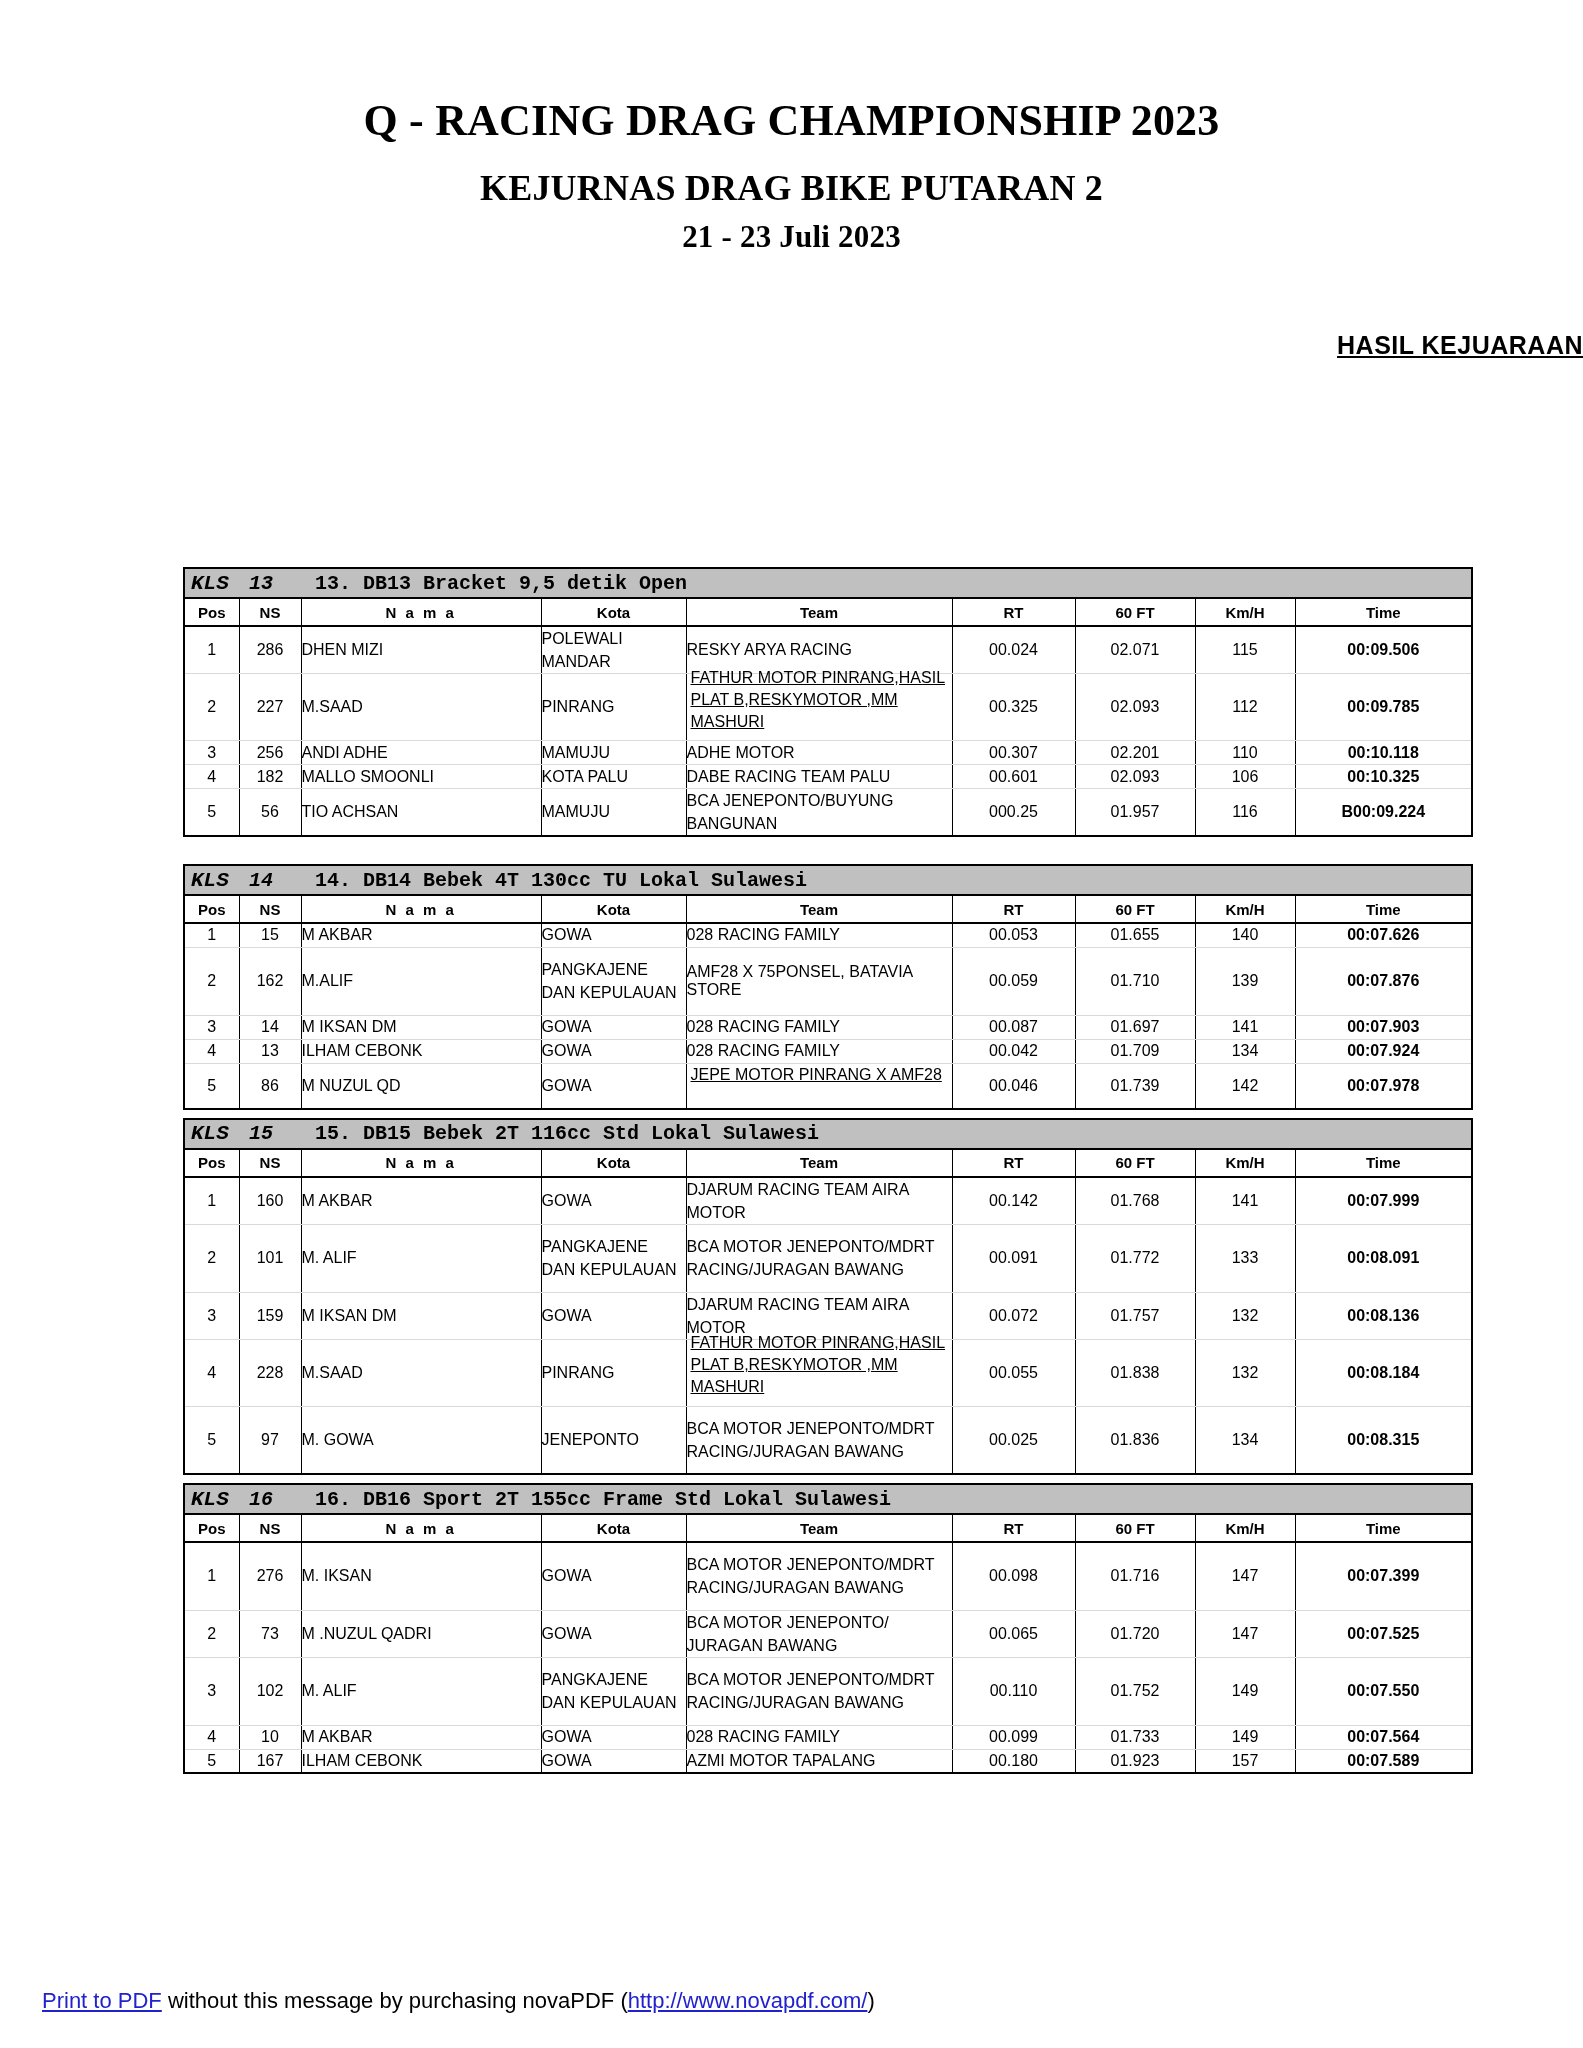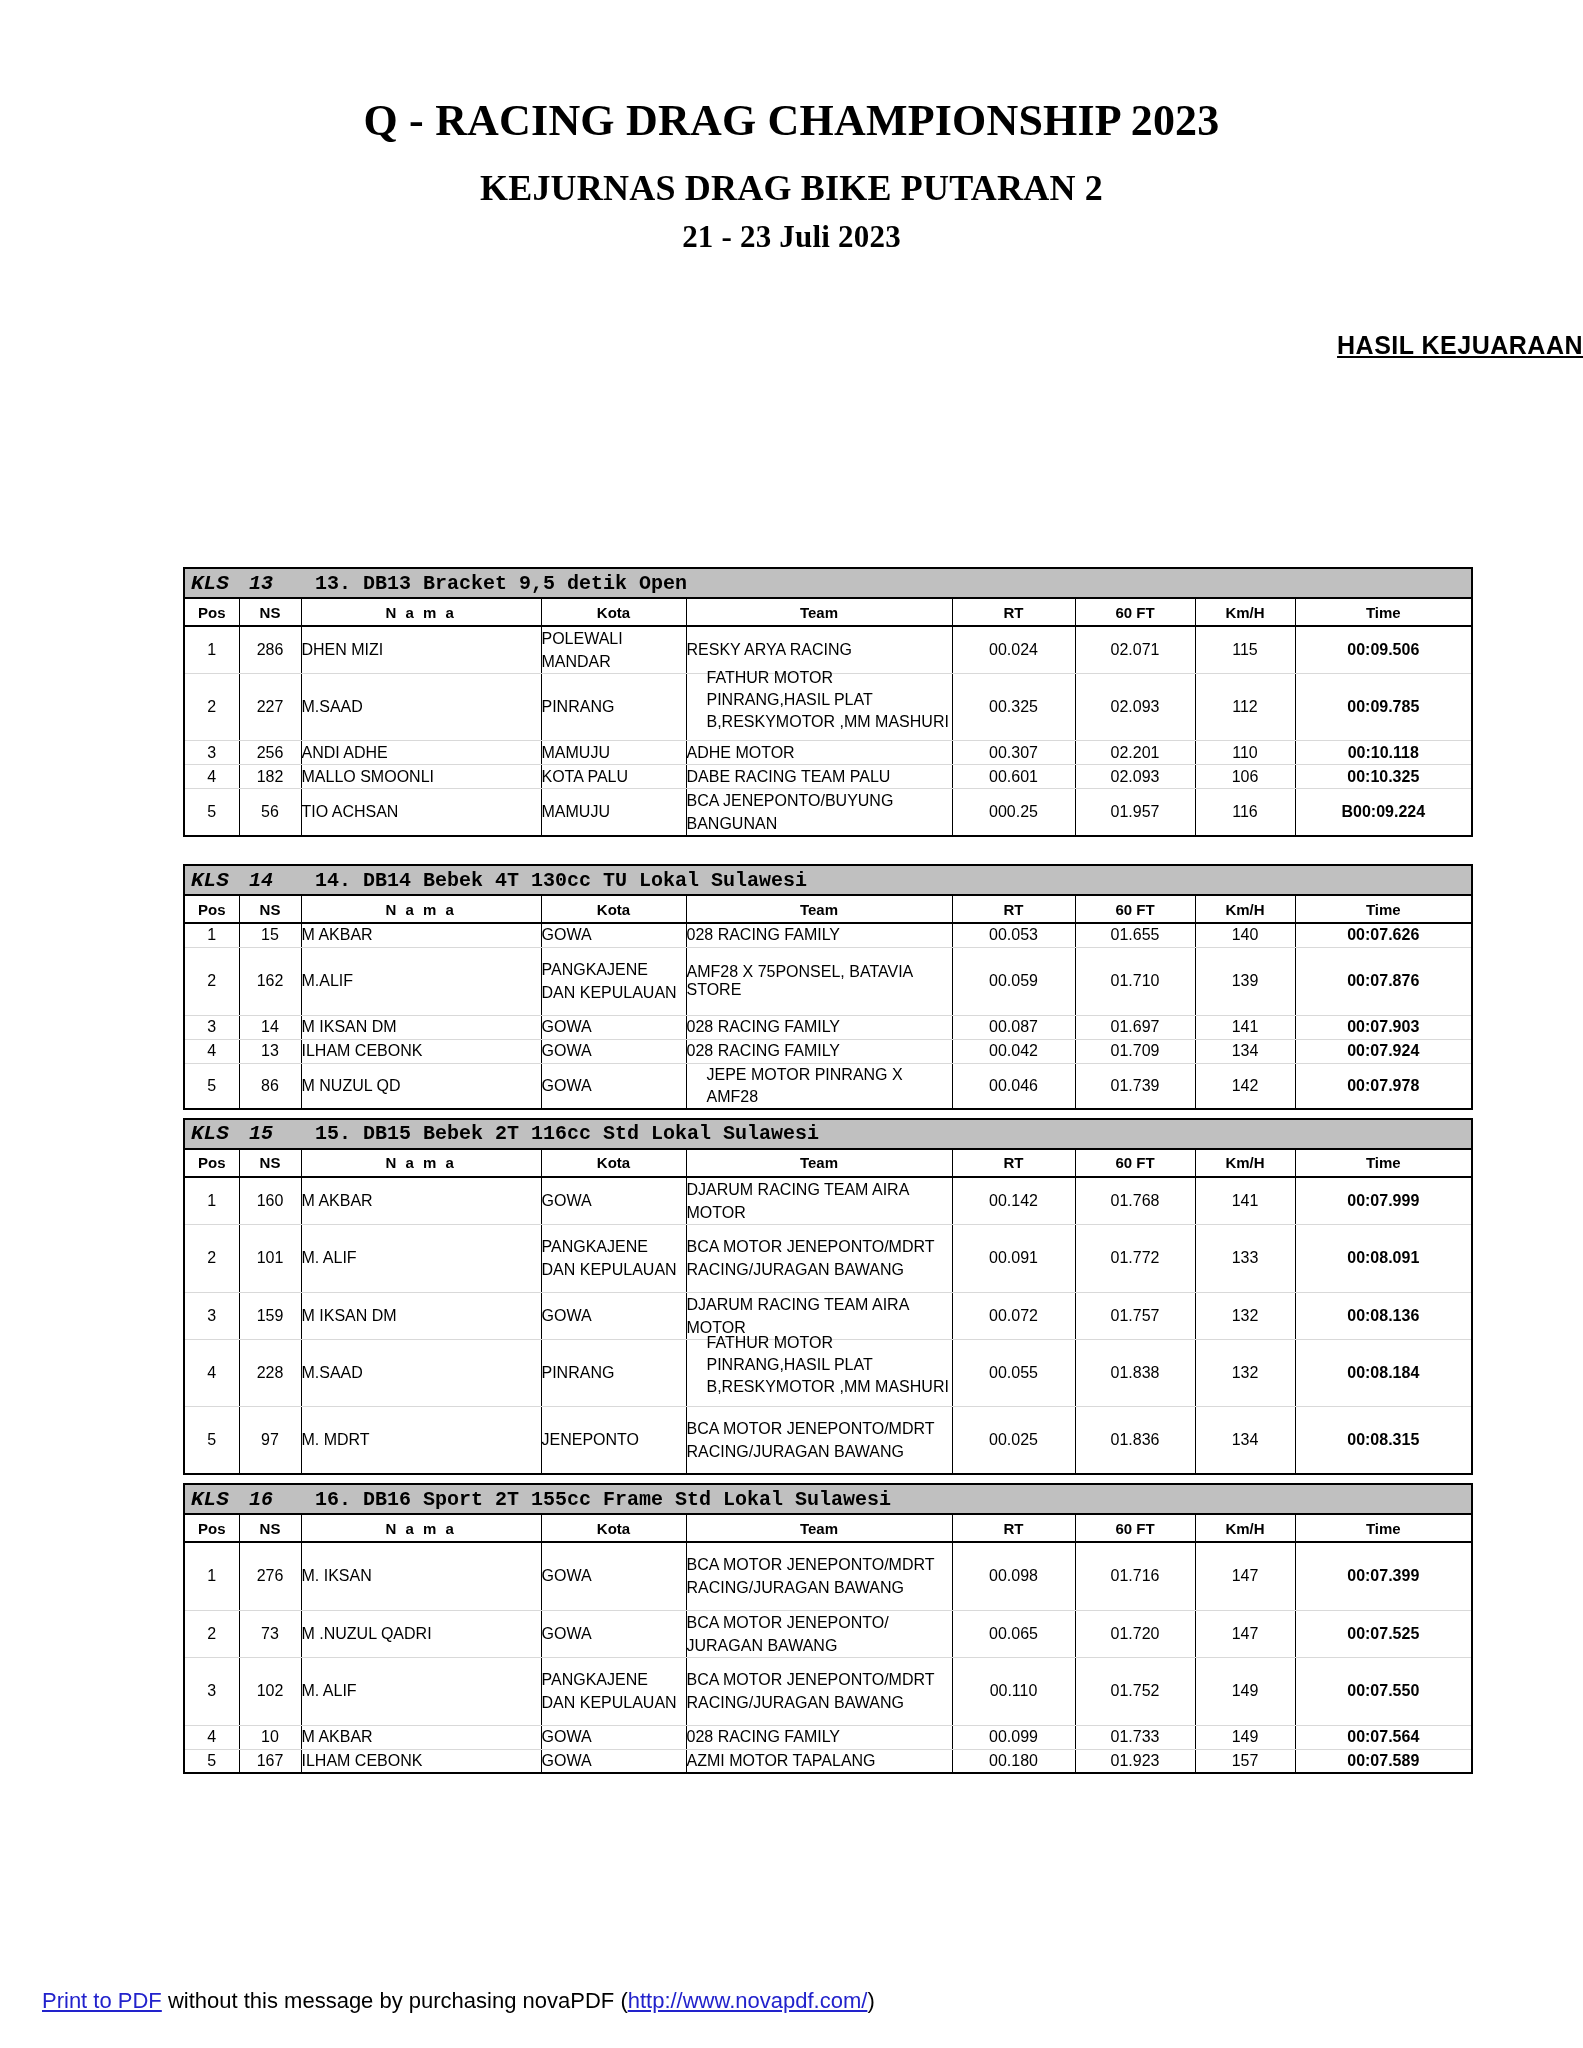--- a/index.html
+++ b/index.html
@@ -143,21 +143,22 @@
   tr.data-row td.edge-r { border-right: 2px solid #000; }
   tr.data-row.last td { border-bottom: 2px solid #000; }
 
   .cell-c { text-align: center; }
   .cell-l { text-align: left; padding-left: 5px; }
   .cell-time { text-align: center; font-weight: bold; font-size: 17px; }
 
   .clip-box {
     overflow: hidden;
     line-height: 22px;
-    padding-left: 20px;
+    padding-left: 4px;
+    text-decoration: underline;
   }
   .kota-box { line-height: 23px; padding-left: 4px; }
 
   .gap { height: 27px; }
   .gap-sm { height: 8px; }
 
   
   .footer {
     position: absolute;
     left: 42px;
@@ -457,21 +458,21 @@
               <div class="clip-box" style="height:67px;margin-top:-14px">FATHUR MOTOR PINRANG,HASIL PLAT B,RESKYMOTOR ,MM MASHURI</div>
             </td>
       <td class="cell-c">00.055</td>
       <td class="cell-c">01.838</td>
       <td class="cell-c">132</td>
       <td class="cell-time edge-r">00:08.184</td>
     </tr>
     <tr class="data-row last" style="height:68px">
       <td class="cell-c edge-l">5</td>
       <td class="cell-c">97</td>
-      <td class="cell-l">M. MDRT</td>
+      <td class="cell-l">M. GOWA</td>
       <td class="cell-l">JENEPONTO</td>
       <td class="kota-box">BCA MOTOR JENEPONTO/MDRT RACING/JURAGAN BAWANG</td>
       <td class="cell-c">00.025</td>
       <td class="cell-c">01.836</td>
       <td class="cell-c">134</td>
       <td class="cell-time edge-r">00:08.315</td>
     </tr>
   </tbody>
       </table>
   </div>

